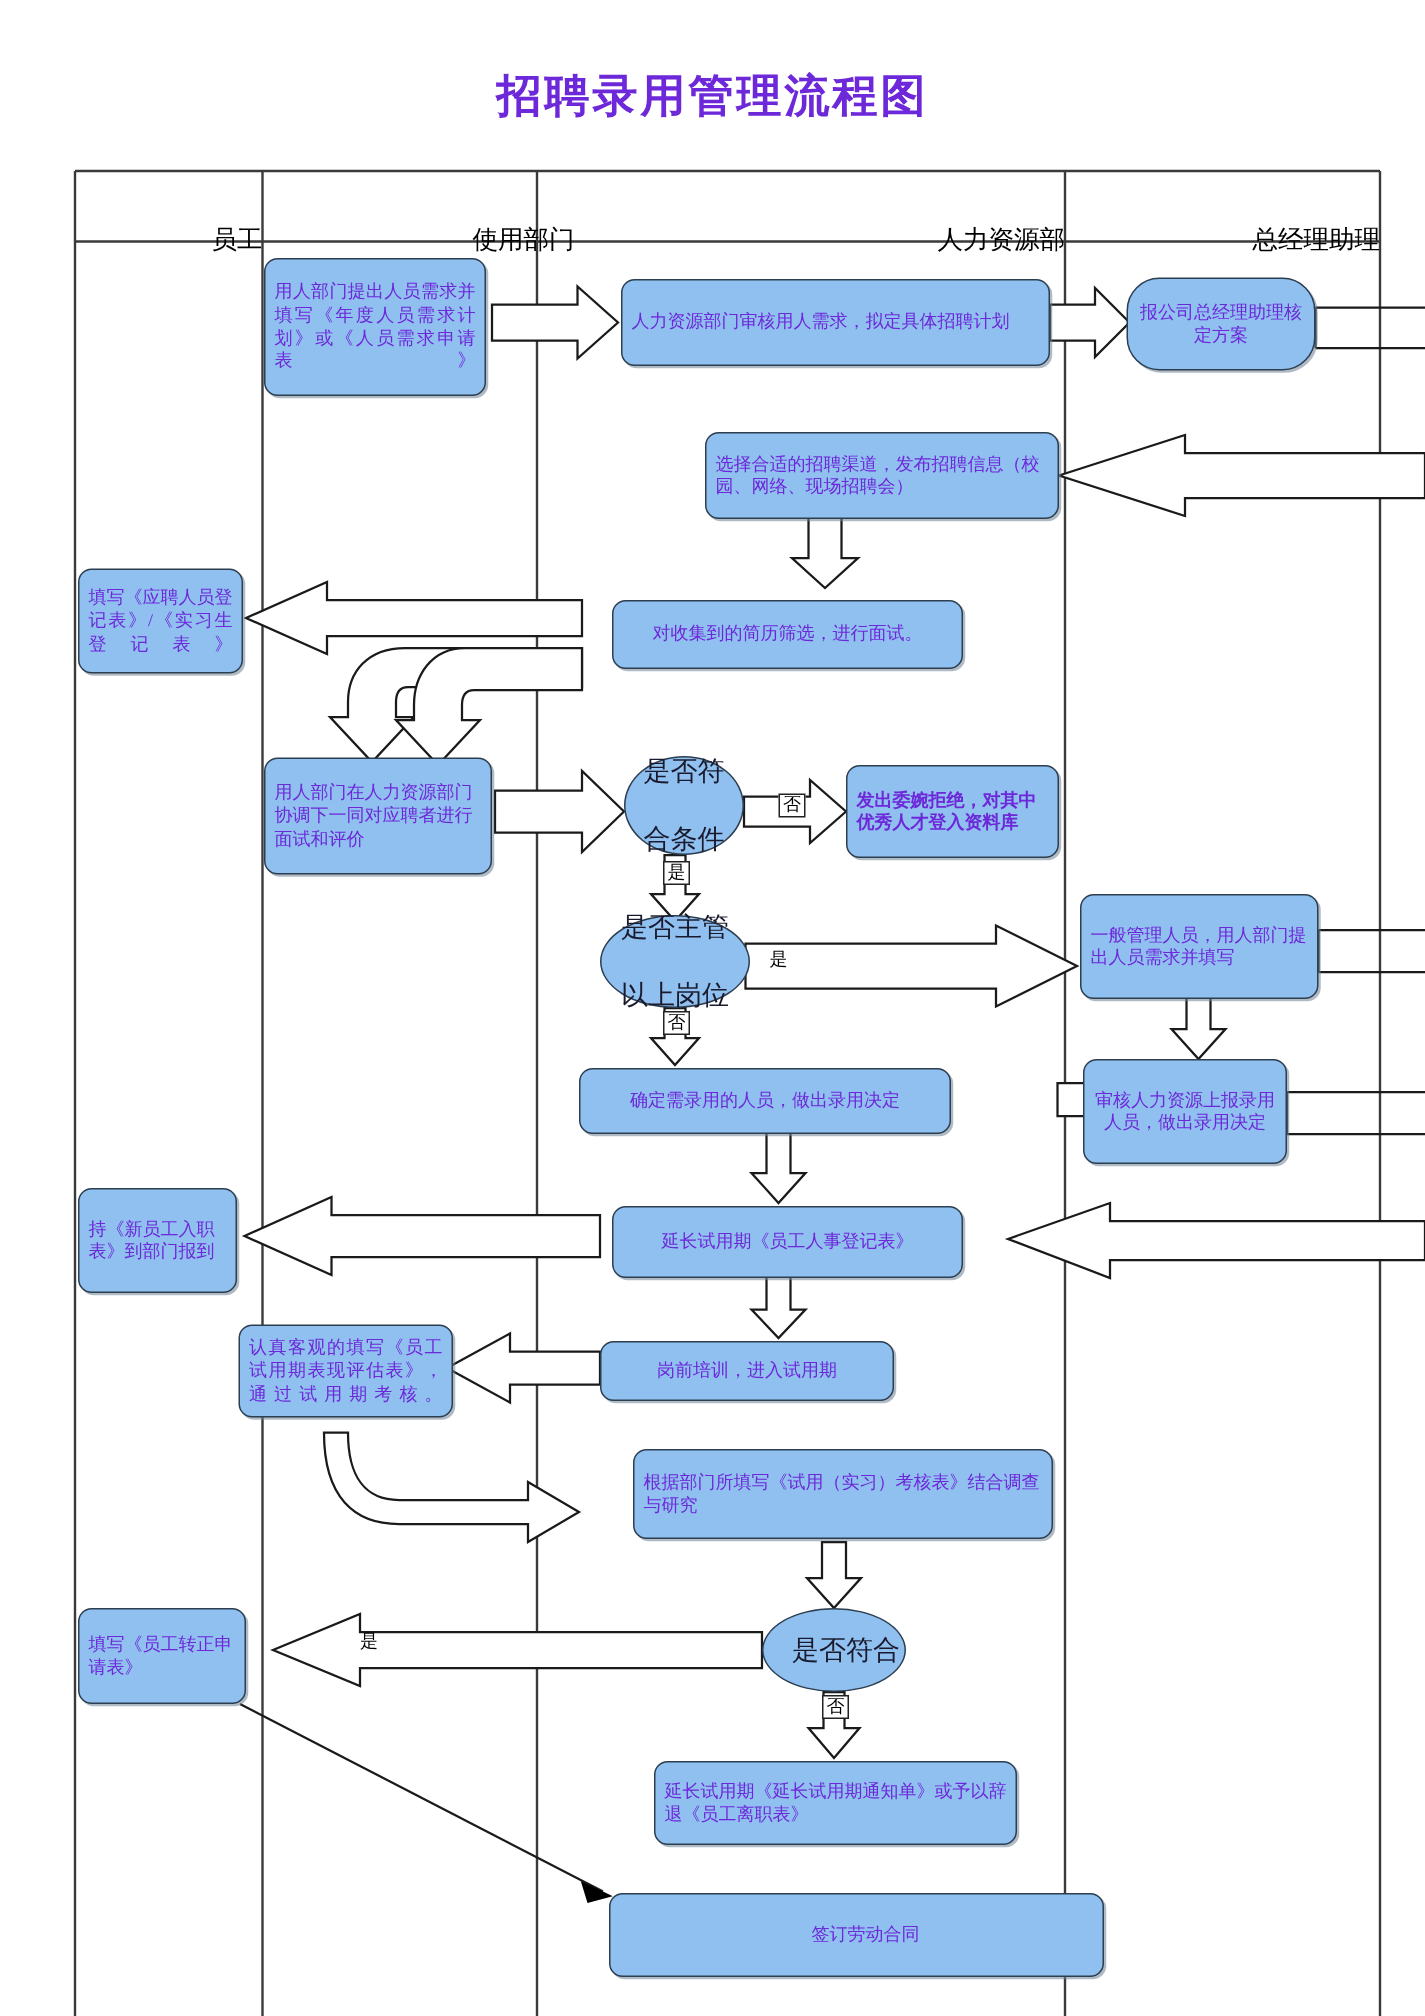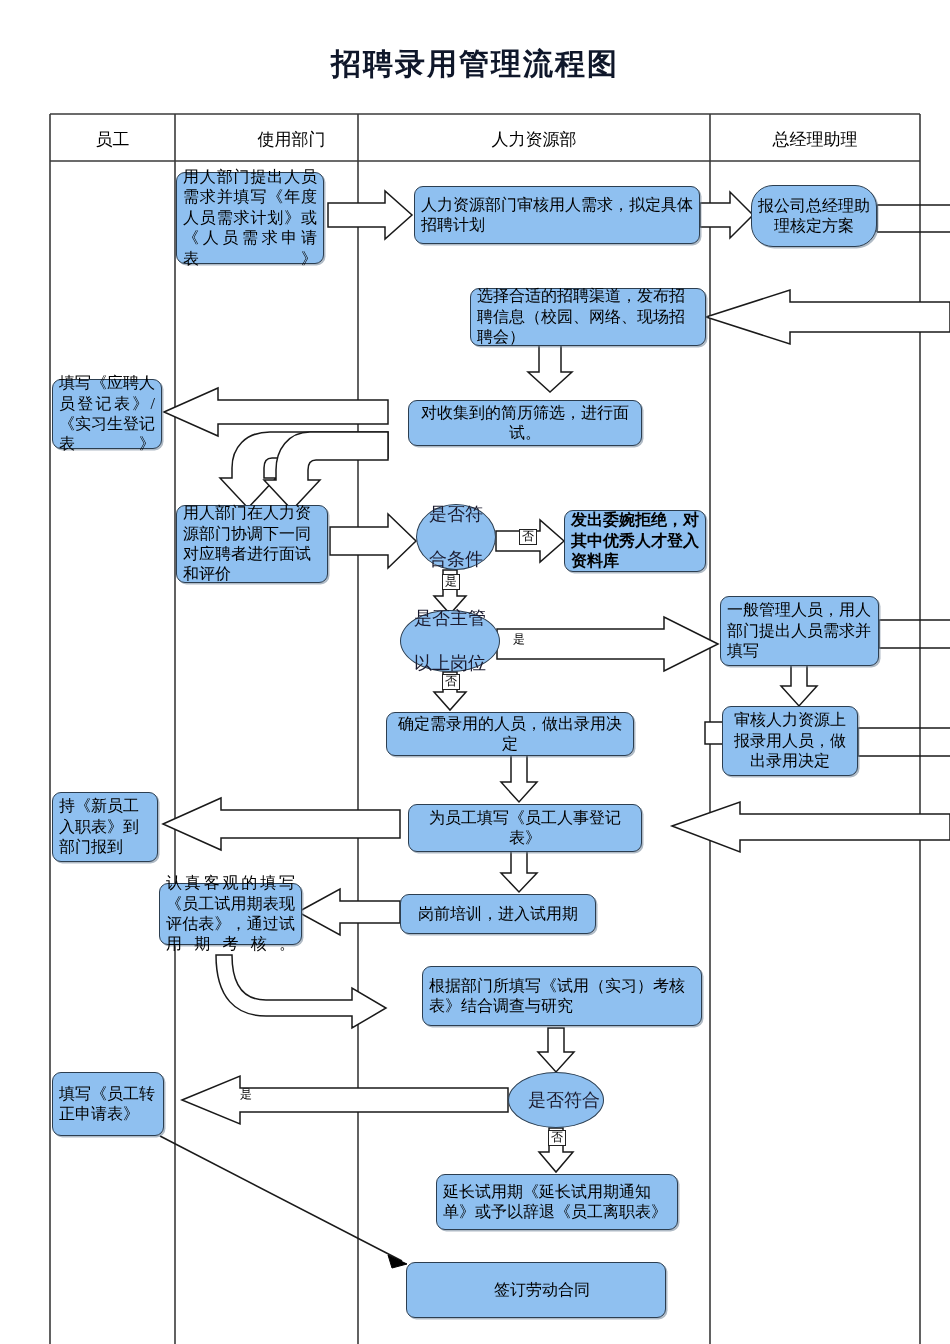--- a/index.html
+++ b/index.html
@@ -1,32 +1,33 @@
 <!DOCTYPE html>
 <html><head>
 <meta charset="utf-8">
 <style>
   html,body{margin:0;padding:0;background:#ffffff;}
   body{width:950px;height:1344px;font-family:"Liberation Serif","DejaVu Serif",serif;overflow:hidden;}
   #stage{position:relative;width:950px;height:1344px;}
   #chart-title{
     position:absolute;left:0;top:44px;width:950px;text-align:center;
-    font-size:30px;font-weight:700;color:#0f172a;letter-spacing:2px;
+    font-size:30px;font-weight:700;color:#6d28d9;letter-spacing:2px;
     font-family:"Liberation Serif","DejaVu Serif",serif;
   }
   svg.layer{position:absolute;left:0;top:0;width:950px;height:1344px;}
   .gridline{stroke:#3a3a3a;stroke-width:1.6;fill:none;}
   .colhdr{
-    position:absolute;text-align:center;font-size:17px;color:#000;
+    position:absolute;text-align:right;font-size:17px;color:#000;
     font-family:"Liberation Serif","DejaVu Serif",serif;
+    margin-top:20px;
   }
   .node{
     position:absolute;box-sizing:border-box;
     background:#8fc0f0;border:1px solid #2c3e50;border-radius:9px;
-    color:#000000;font-size:16px;line-height:1.28;
+    color:#6d28d9;font-size:12px;line-height:1.28;
     display:flex;align-items:center;
     padding:3px 6px;
     box-shadow:1.5px 1.5px 0 rgba(110,130,150,.55);
   }
   .node.center{justify-content:center;text-align:center;}
   .node.just{text-align:justify;text-align-last:justify;}
   .node.lead{text-align:left;}
   .dec{
     position:absolute;box-sizing:border-box;
     background:#8fc0f0;border:1px solid #2c3e50;border-radius:50%;
@@ -142,33 +143,33 @@
   <div class="node lead" style="left:564px;top:510px;width:142px;height:62px;font-weight:bold;">发出委婉拒绝，对其中优秀人才登入资料库</div>
 
   <div class="node lead" style="left:720px;top:596px;width:159px;height:70px;">一般管理人员，用人部门提出人员需求并填写</div>
 
   <div class="node center" style="left:386px;top:712px;width:248px;height:44px;">确定需录用的人员，做出录用决定</div>
 
   <div class="node center" style="left:722px;top:706px;width:136px;height:70px;">审核人力资源上报录用人员，做出录用决定</div>
 
   <div class="node lead" style="left:52px;top:792px;width:106px;height:70px;">持《新员工入职表》到部门报到</div>
 
-  <div class="node center" style="left:408px;top:804px;width:234px;height:48px;">为员工填写《员工人事登记表》</div>
+  <div class="node center" style="left:408px;top:804px;width:234px;height:48px;">延长试用期《员工人事登记表》</div>
 
   <div class="node just" style="left:159px;top:883px;width:143px;height:62px;">认真客观的填写《员工试用期表现评估表》，通过试用期考核。</div>
 
   <div class="node center" style="left:400px;top:894px;width:196px;height:40px;">岗前培训，进入试用期</div>
 
   <div class="node lead" style="left:422px;top:966px;width:280px;height:60px;">根据部门所填写《试用（实习）考核表》结合调查与研究</div>
 
   <div class="node lead" style="left:52px;top:1072px;width:112px;height:64px;">填写《员工转正申请表》</div>
 
   <div class="node lead" style="left:436px;top:1174px;width:242px;height:56px;">延长试用期《延长试用期通知单》或予以辞退《员工离职表》</div>
 
-  <div class="node center" style="left:406px;top:1262px;width:260px;height:56px;padding-left:18px;">签订劳动合同</div>
+  <div class="node center" style="left:406px;top:1262px;width:330px;height:56px;padding-left:18px;">签订劳动合同</div>
 
   <div class="dec" style="left:416px;top:504px;width:80px;height:66px;">
     <span>
       <span>是否符</span><br>
       <span>合条件</span>
     </span>
   </div>
 
   <div class="dec" style="left:400px;top:610px;width:100px;height:62px;">
     <span>

